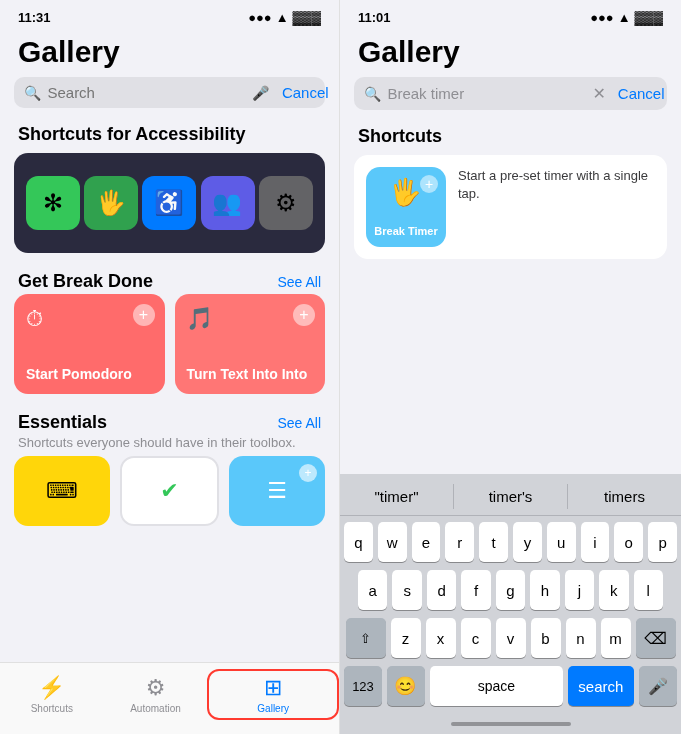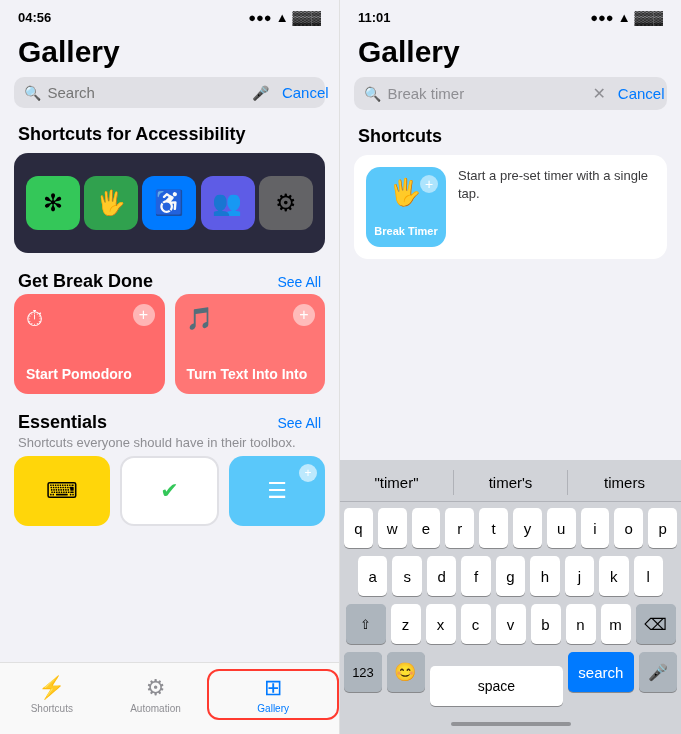--- a/index.html
+++ b/index.html
@@ -339,21 +339,21 @@
       color: #000;
       font-size: 13px;
       max-width: 40px;
       min-width: 40px;
     }
 
     .key.shift-key { max-width: 40px; min-width: 40px; }
     .key.delete-key { max-width: 40px; min-width: 40px; font-size: 16px; }
     .key.numbers-key { max-width: 38px; min-width: 38px; font-size: 13px; background: #adb5bd; }
     .key.emoji-key { max-width: 38px; min-width: 38px; font-size: 18px; background: #adb5bd; }
-    .key.space-key { flex: 3; max-width: 180px; font-size: 14px; margin-top: 14px; }
+    .key.space-key { flex: 3; max-width: 180px; font-size: 14px; }
     .key.search-key { background: #007aff; color: #fff; flex: 1.5; max-width: 80px; font-size: 15px; }
     .key.mic-bottom { max-width: 38px; min-width: 38px; font-size: 16px; background: #adb5bd; }
 
     .result-card {
       margin: 0 14px 12px;
       background: #fff;
       border-radius: 14px;
       padding: 12px;
       display: flex;
       gap: 12px;
@@ -430,21 +430,21 @@
       border-radius: 2px;
       opacity: 0.3;
     }
   </style>
 </head>
 <body>
 
 <div class="left-panel">
 
   <div class="status-bar">
-    <span>04:56</span>
+    <span>11:31</span>
     <div class="status-icons">
       <span>●●●</span>
       <span>▲</span>
       <span>▓▓▓</span>
     </div>
   </div>
 
   <div class="page-title">Gallery</div>
 
   <div class="search-bar">

